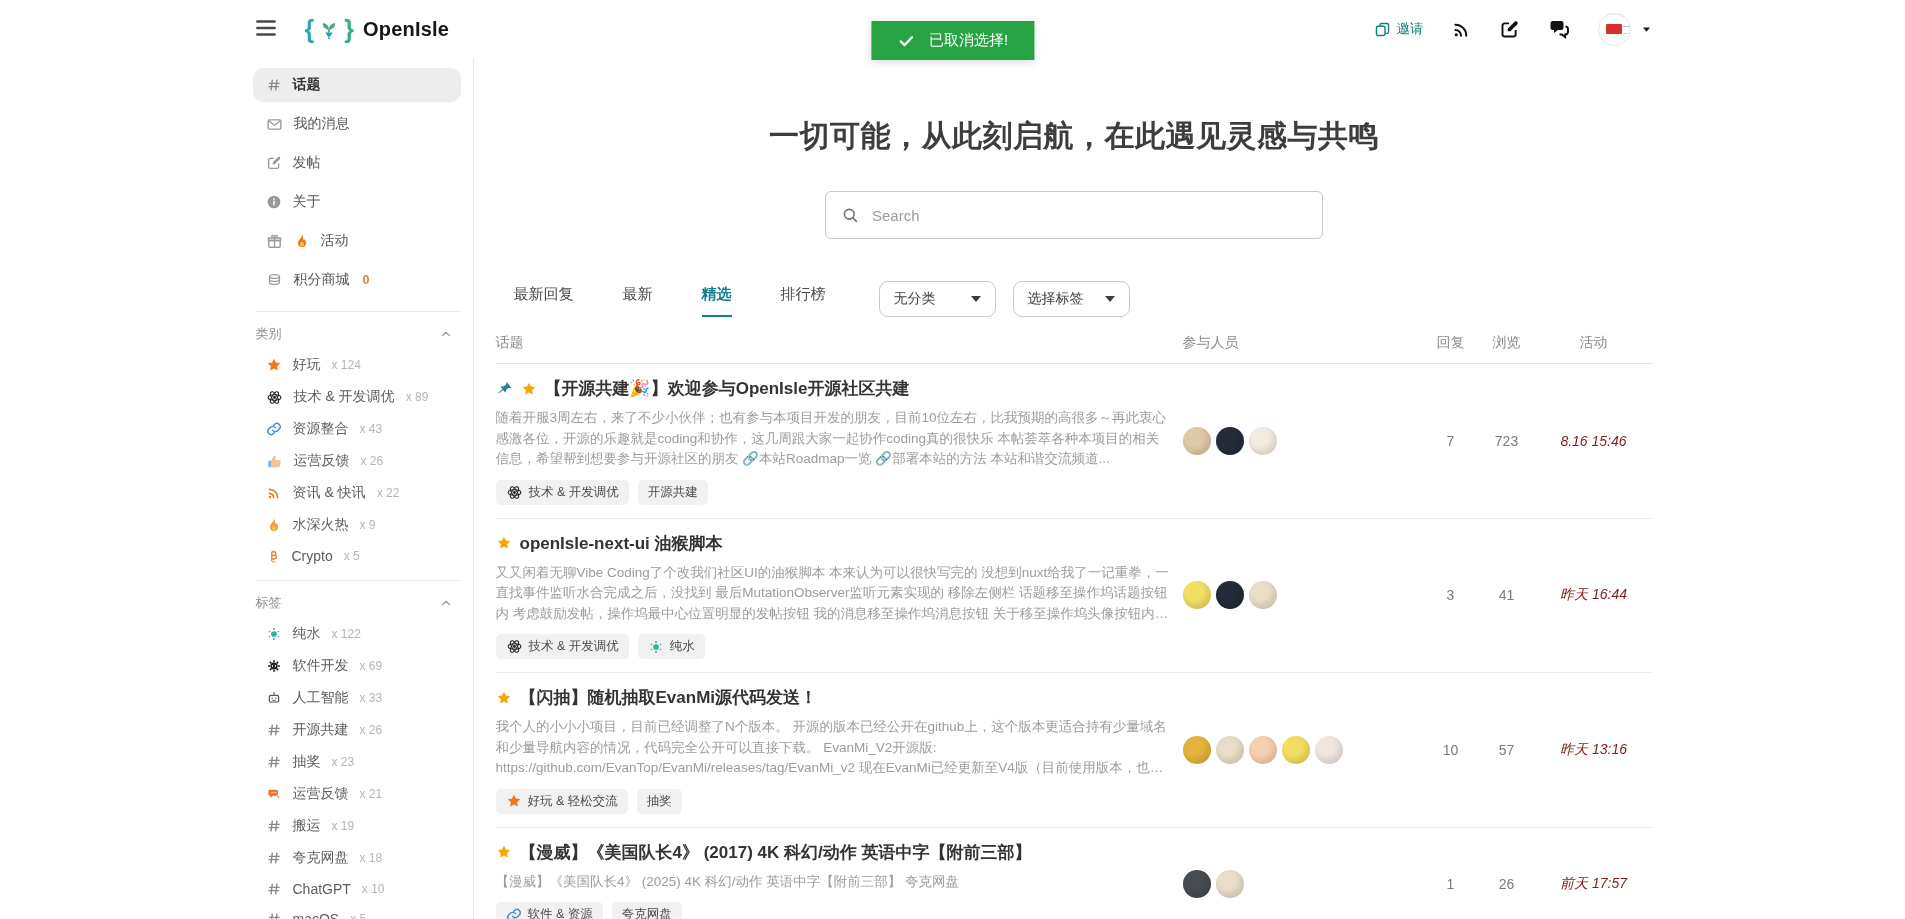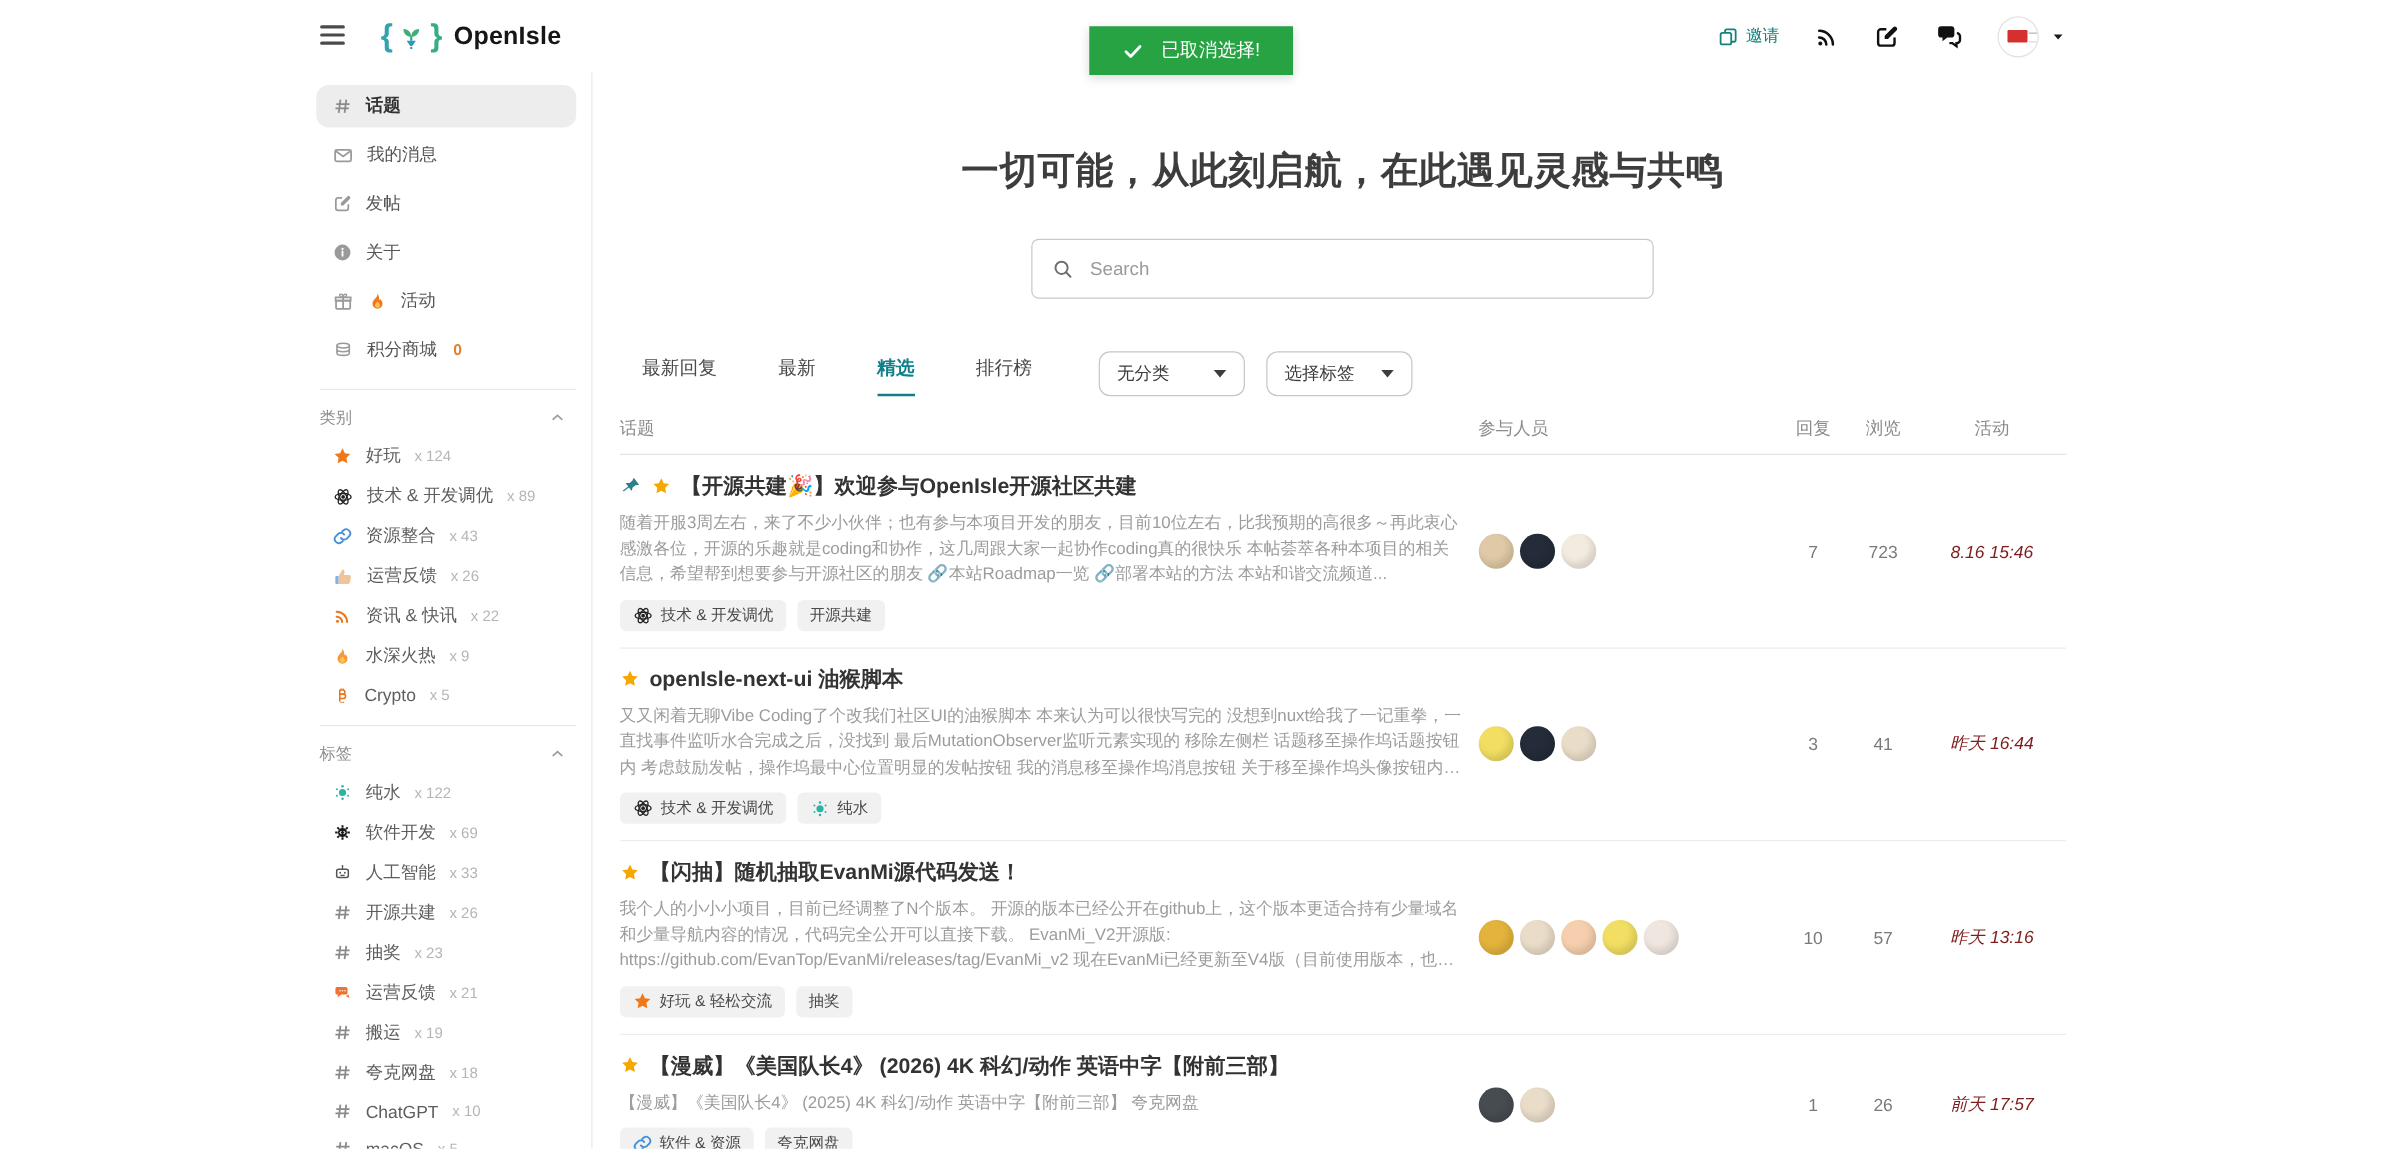--- a/index.html
+++ b/index.html
@@ -630,21 +630,21 @@
   </div>
   <div class="topic-row">
     <div class="c-topic">
       <div class="t-titleline">
 
         <span class="icon " style="color:#f6a700">
                   <svg width="16" height="16" viewBox="0 0 24 24">
                     <path d="M12 2.5l2.9 5.9 6.5.9-4.7 4.6 1.1 6.5L12 17.3l-5.8 3.1 1.1-6.5L2.6 9.3l6.5-.9z" fill="#f6a700"></path>
                   </svg>
                 </span>
-        <span class="t-title">【漫威】《美国队长4》 (2026) 4K 科幻/动作 英语中字【附前三部】</span>
+        <span class="t-title">【漫威】《美国队长4》 (2017) 4K 科幻/动作 英语中字【附前三部】</span>
       </div>
       <p class="t-excerpt">【漫威】《美国队长4》 (2025) 4K 科幻/动作 英语中字【附前三部】 夸克网盘</p>
       <div class="t-tags">
         <span class="pill">
           <span class="icon " style="color:#3f8fd8">
                     <svg width="16" height="16" viewBox="0 0 24 24">
                       <path d="M10 14a5 5 0 007.5.5l2.8-2.8a5 5 0 00-7-7L11.6 6.3" fill="none" stroke="#3f8fd8" stroke-width="2.2" stroke-linecap="round"></path>
                       <path d="M14 10a5 5 0 00-7.5-.5L3.7 12.3a5 5 0 007 7l1.7-1.6" fill="none" stroke="#3f8fd8" stroke-width="2.2" stroke-linecap="round"></path>
                     </svg>
                   </span>

